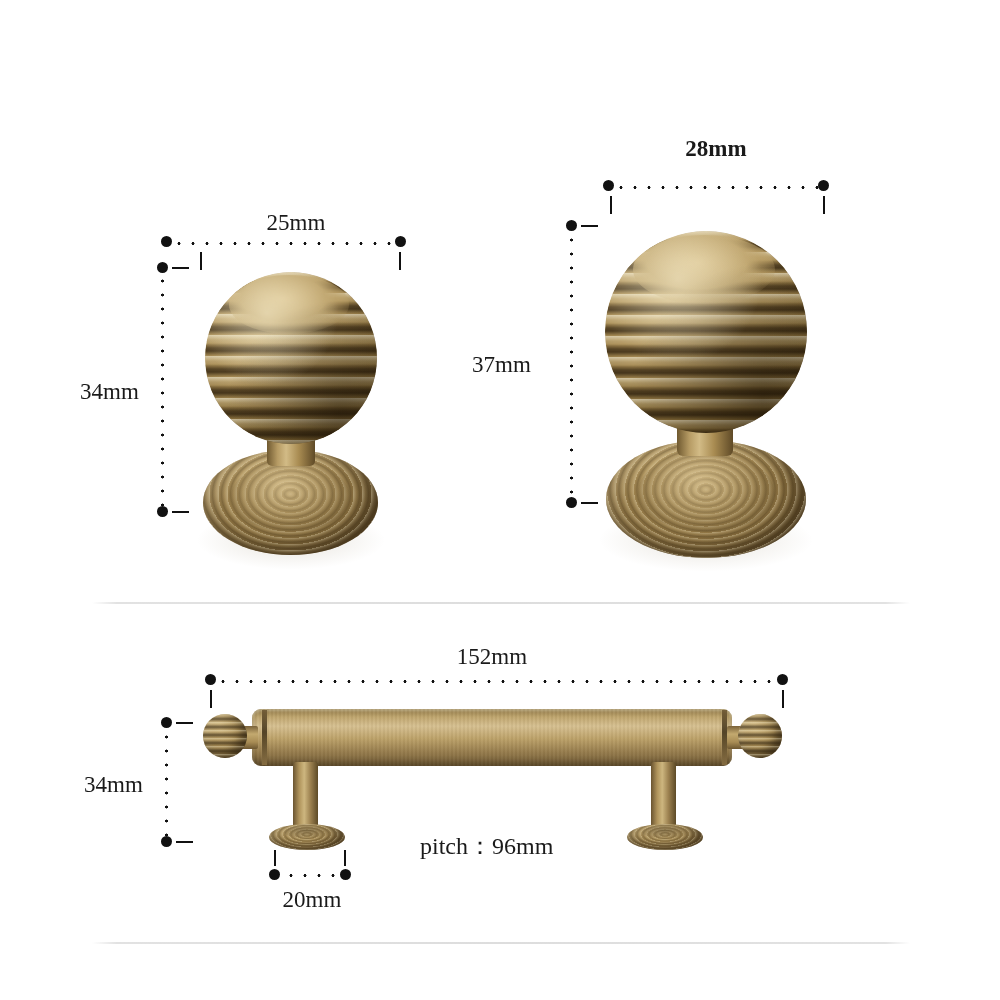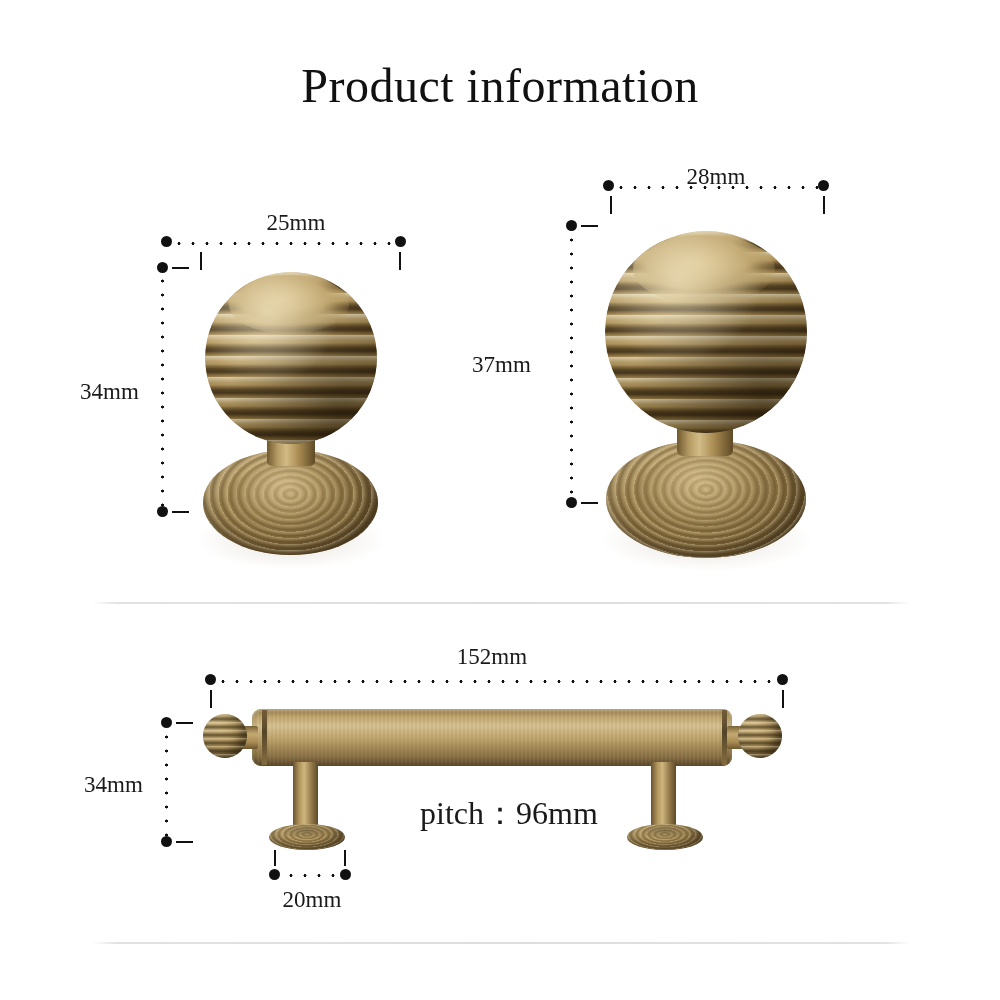--- a/index.html
+++ b/index.html
@@ -299,21 +299,20 @@
     position: absolute;
     border-radius: 50%;
     background: radial-gradient(ellipse at 50% 50%, rgba(120,100,60,0.18) 0%, rgba(255,255,255,0) 70%);
   }
 </style>
 </head>
 <body>
 
 <div class="page">
 
-  <div class="title">Product information</div>
 
   <div>
 
     <div class="dim-label center" style="left:296px; top:210px;">25mm</div>
 
     <div class="dotline-h" style="left:172px; top:242px; width:228px;"></div>
     <div class="dot" style="left:161px; top:236px;"></div>
     <div class="dot" style="left:395px; top:236px;"></div>
     <div class="tick-v" style="left:200px; top:252px;"></div>
     <div class="tick-v" style="left:399px; top:252px;"></div>
@@ -339,21 +338,21 @@
       <div class="ball-base"></div>
       <div class="ball-ribs"></div>
       <div class="ball-ribs2"></div>
       <div class="ball-crown"></div>
       <div class="ball-shade"></div>
     </div>
   </div>
 
   <div>
 
-    <div class="dim-label center" style="left:716px; top:164px;">28mm</div>
+    <div class="dim-label center" style="left:716px; top:136px;font-weight:bold;">28mm</div>
 
     <div class="dotline-h" style="left:614px; top:186px; width:208px;"></div>
     <div class="dot" style="left:603px; top:180px;"></div>
     <div class="dot" style="left:818px; top:180px;"></div>
     <div class="tick-v" style="left:610px; top:196px;"></div>
     <div class="tick-v" style="left:823px; top:196px;"></div>
 
     <div class="dim-label" style="left:472px; top:352px;">37mm</div>
 
     <div class="dotline-v" style="left:570px; top:233px; height:267px;"></div>
@@ -428,18 +427,18 @@
       <div class="post-foot-cap"></div>
     </div>
 
     <div class="tick-v" style="left:274px; top:850px; height:16px;"></div>
     <div class="tick-v" style="left:344px; top:850px; height:16px;"></div>
     <div class="dotline-h" style="left:284px; top:874px; width:56px;"></div>
     <div class="dot" style="left:269px; top:869px;"></div>
     <div class="dot" style="left:340px; top:869px;"></div>
     <div class="dim-label center" style="left:312px; top:887px;">20mm</div>
 
-    <div class="dim-label" style="left:420px; top:792px; font-size:32px;">pitch：96mm</div>
+    <div class="dim-label" style="left:420px; top:830px; font-size:24px;">pitch：96mm</div>
   </div>
 
   <div class="divider bottom-sep"></div>
 
 </div>
 
 </body></html>

